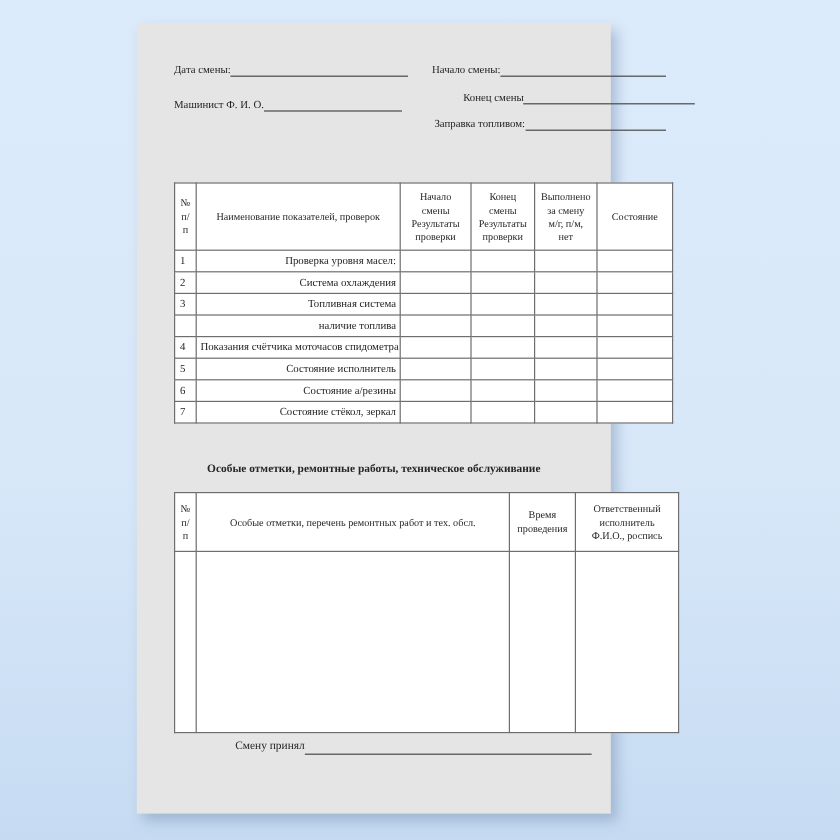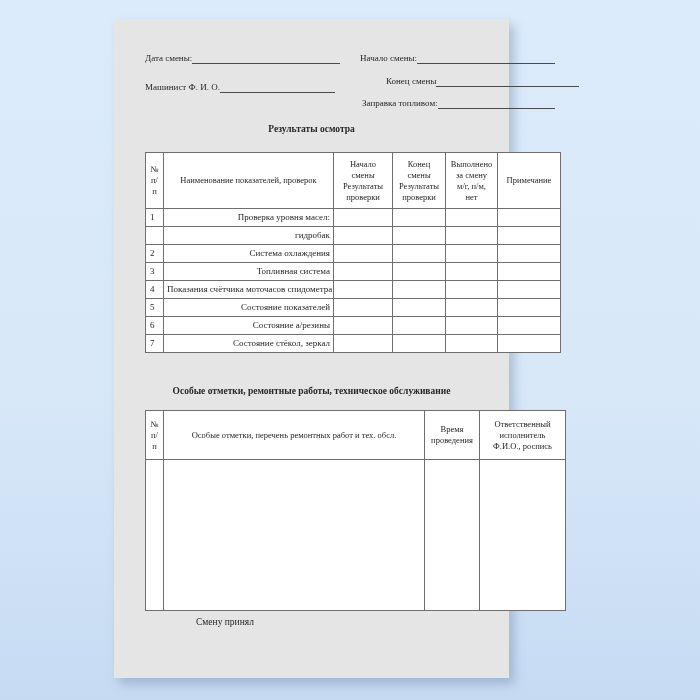--- a/index.html
+++ b/index.html
@@ -29,21 +29,21 @@
     vertical-align: middle;
     overflow: hidden;
   }
   th.pre, td.pre { white-space: pre-line; text-align: center; }
   .t1 td { height: 15px; }
   .t1 .num { text-align: left; padding-left: 4px; font-size: 9px; }
   .t1 .name { text-align: right; font-size: 9px; white-space: nowrap; }
   .t1 thead th { height: 53px; }
   .t2 thead th { height: 46px; }
   .t2 .body-row td { height: 148px; vertical-align: top; }
-  .footer-field { display: flex; align-items: flex-start; font-size: 9.5px; line-height: 13px; flex-direction: column; }
+  .footer-field { display: flex; align-items: flex-end; font-size: 9.5px; line-height: 13px; }
   .footer-field .gap { width: 13px; }
 </style>
 </head>
 <body>
 
 <div class="page">
 
   <div class="abs field" style="left:31px; top:33px; width:195px;">
     <span class="lbl">Дата смены:</span>
       <span class="blank"></span>
@@ -58,21 +58,20 @@
   </div>
   <div class="abs field" style="left:31px; top:62px; width:190px;">
     <span class="lbl">Машинист Ф. И. О.</span>
       <span class="blank"></span>
   </div>
   <div class="abs field" style="left:248px; top:78px; width:193px;align-items:center;">
     <span class="lbl">Заправка топливом:</span>
       <span class="blank"></span>
   </div>
 
-  <div class="abs sect-title" style="left:0; top:105px;">Результаты осмотра</div>
 
   <table class="t1 abs" style="left:31px; top:133px; width:415px;">
     <colgroup>
       <col style="width:18px">
         <col style="width:170px">
         <col style="width:59px">
       <col style="width:53px">
         <col style="width:52px">
         <col style="width:63px">
     </colgroup>
@@ -86,67 +85,67 @@
 Результаты
 проверки</th>
         <th class="pre">Конец
 смены
 Результаты
 проверки</th>
         <th class="pre">Выполнено
 за смену
 м/г, п/м,
 нет</th>
-        <th class="pre">Примечание</th>
+        <th class="pre">Состояние</th>
       </tr>
     </thead>
     <tbody>
       <tr>
           <td class="num">1</td>
           <td class="name">Проверка уровня масел:</td>
           <td></td>
           <td></td>
           <td></td>
           <td></td>
         </tr>
       <tr>
-          <td class="num"></td>
-          <td class="name">гидробак</td>
-          <td></td>
-          <td></td>
-          <td></td>
-          <td></td>
-        </tr>
-      <tr>
           <td class="num">2</td>
           <td class="name">Система охлаждения</td>
           <td></td>
           <td></td>
           <td></td>
           <td></td>
         </tr>
       <tr>
           <td class="num">3</td>
           <td class="name">Топливная система</td>
           <td></td>
           <td></td>
           <td></td>
           <td></td>
         </tr>
       <tr>
+          <td class="num"></td>
+          <td class="name">наличие топлива</td>
+          <td></td>
+          <td></td>
+          <td></td>
+          <td></td>
+        </tr>
+      <tr>
           <td class="num">4</td>
           <td class="name">Показания счётчика моточасов спидометра</td>
           <td></td>
           <td></td>
           <td></td>
           <td></td>
         </tr>
       <tr>
           <td class="num">5</td>
-          <td class="name">Состояние показателей</td>
+          <td class="name">Состояние исполнитель</td>
           <td></td>
           <td></td>
           <td></td>
           <td></td>
         </tr>
       <tr>
           <td class="num">6</td>
           <td class="name">Состояние а/резины</td>
           <td></td>
           <td></td>

